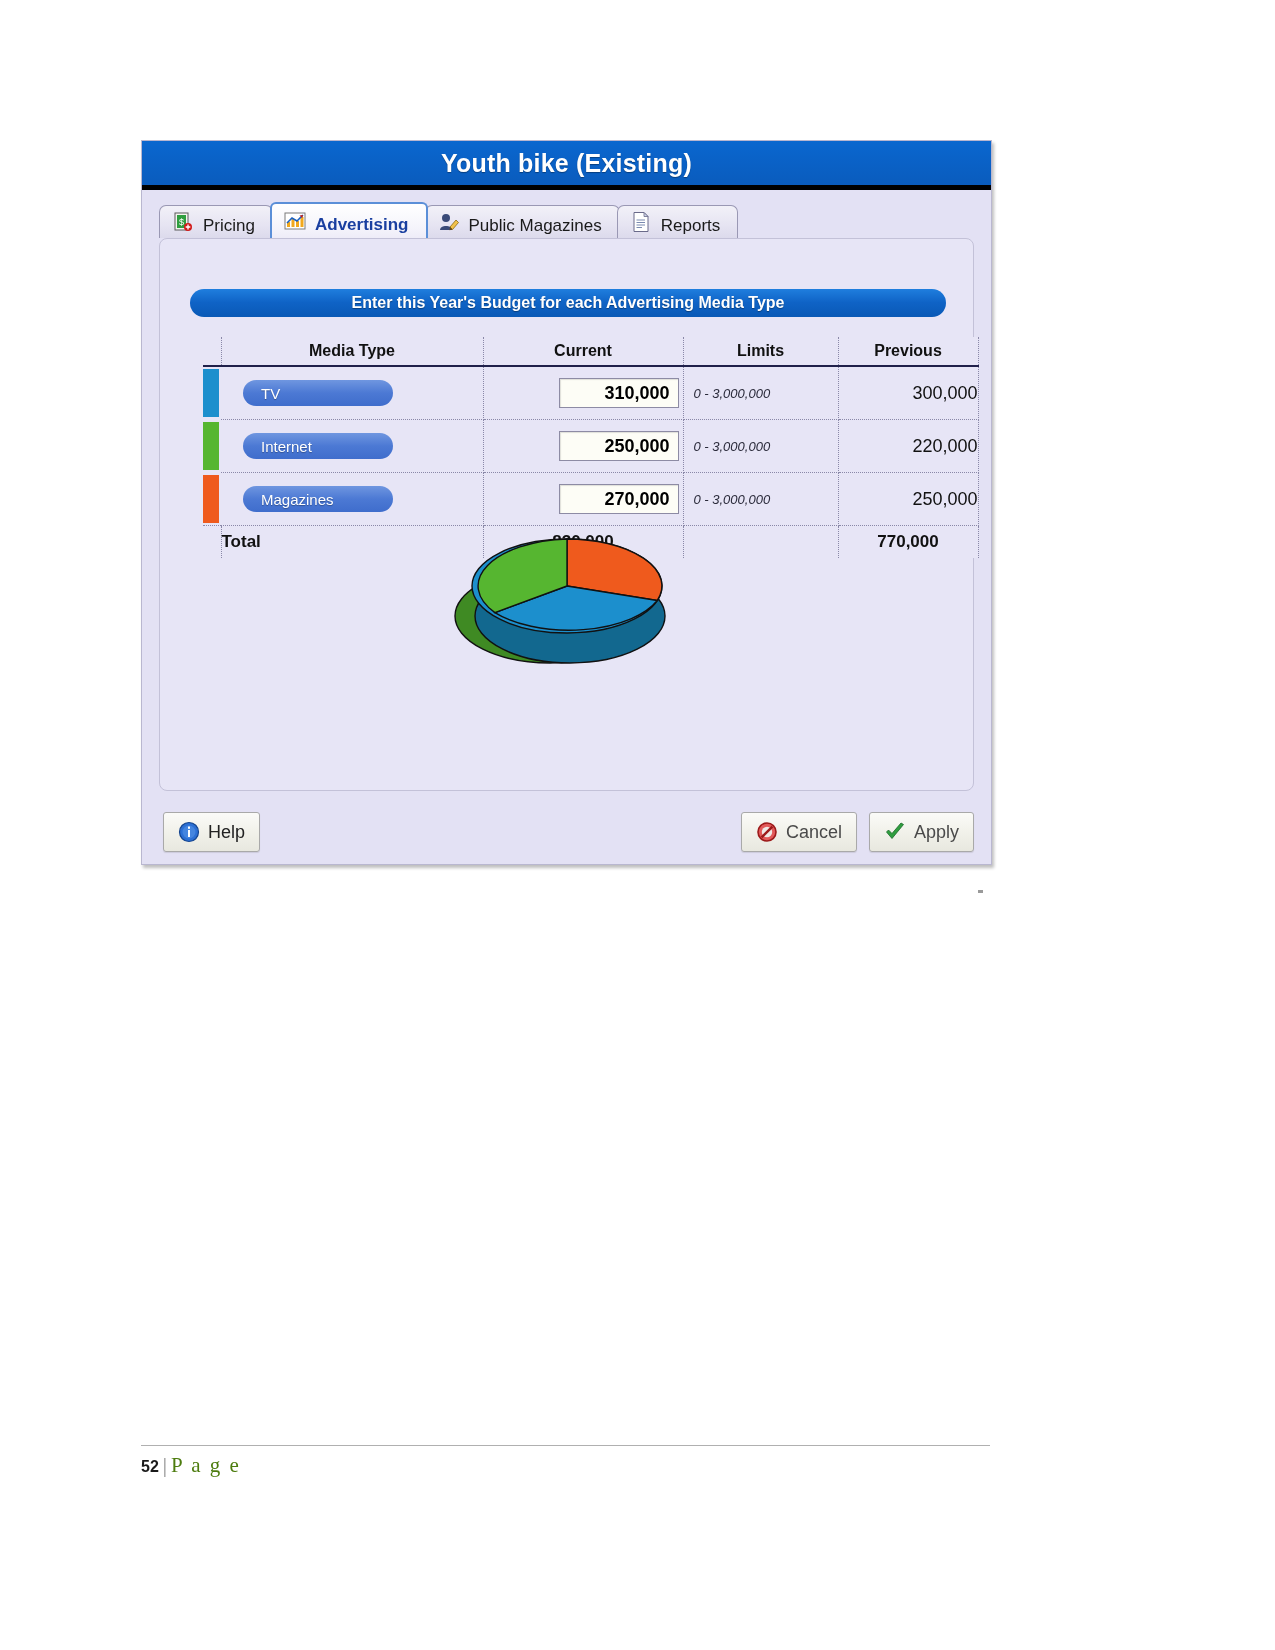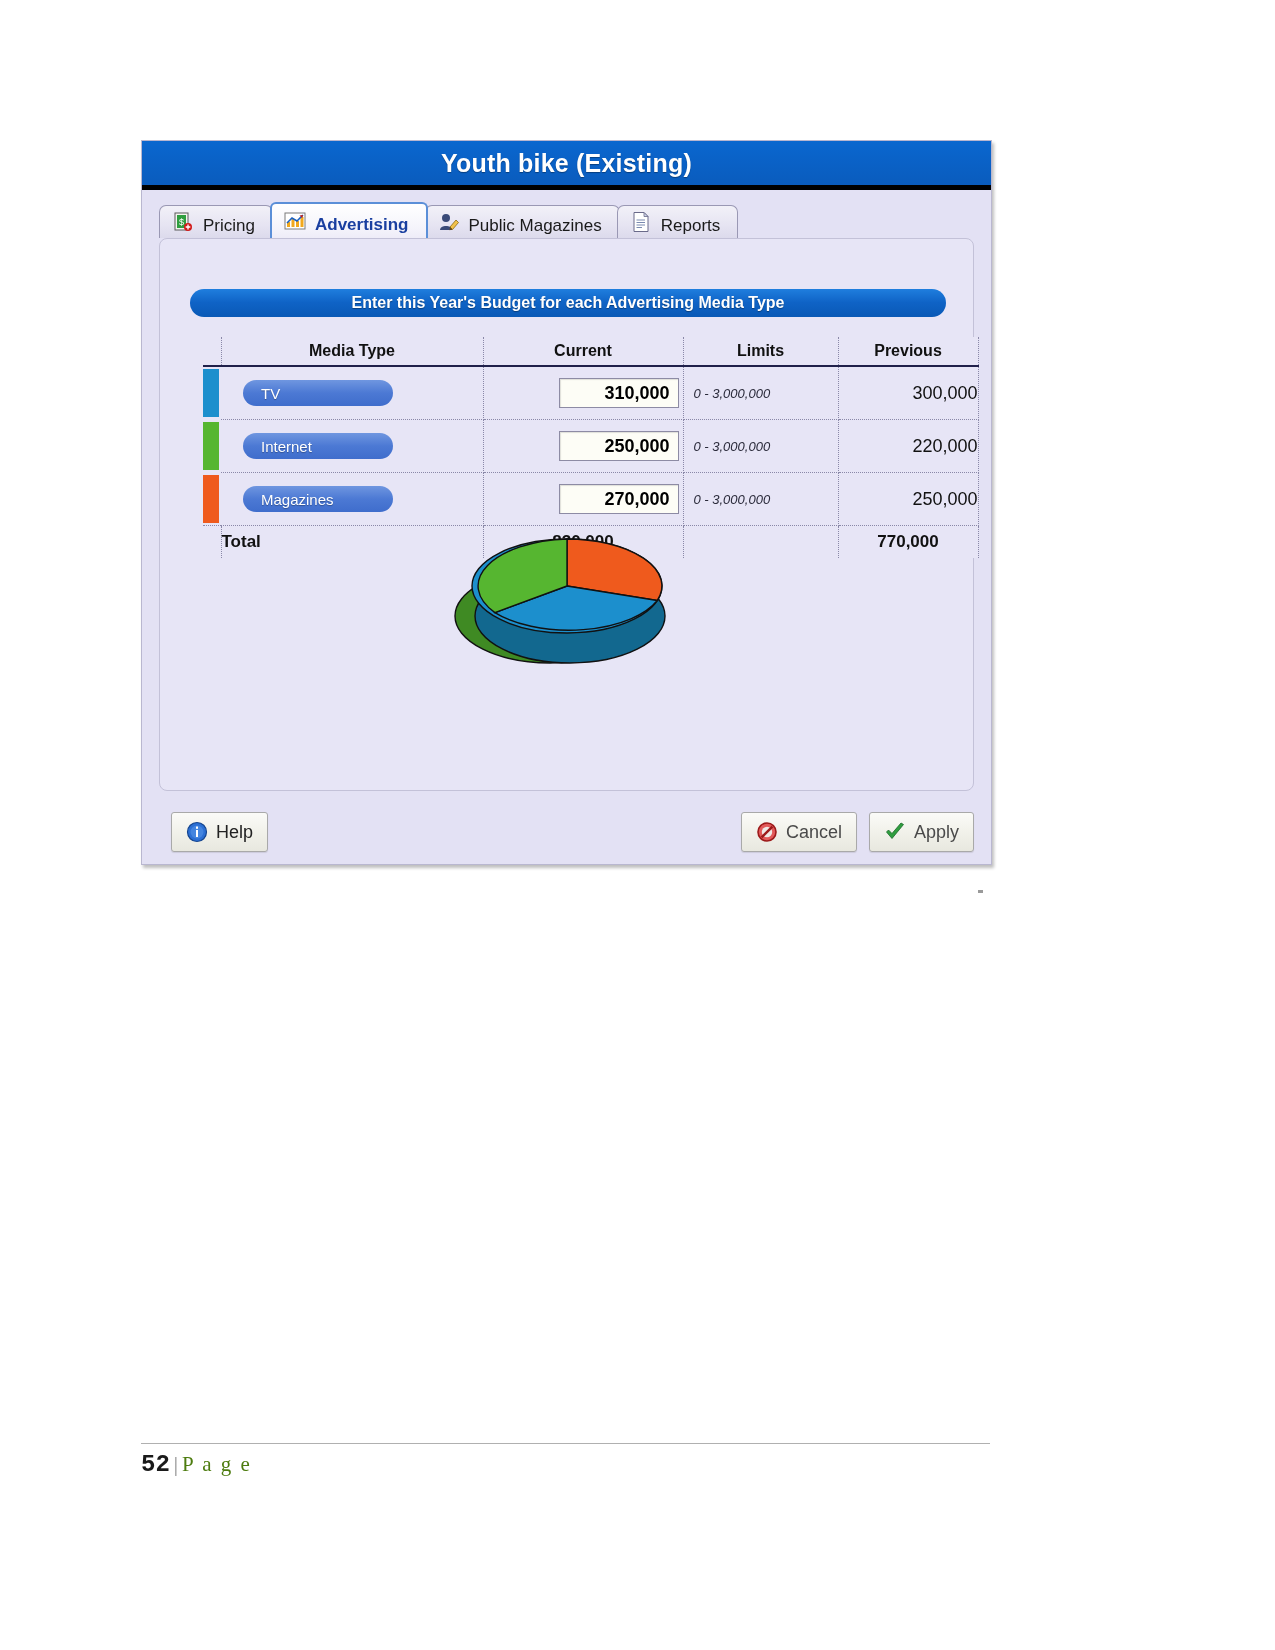--- a/index.html
+++ b/index.html
@@ -192,21 +192,21 @@
   
   .chart-area {
     position: absolute;
     left: 0; right: 0; top: 285px;
     display: flex; justify-content: center;
   }
 
   
   .buttonbar {
     position: absolute;
-    left: 12px; right: 0; bottom: 6px;
+    left: 4px; right: 0; bottom: 6px;
     height: 52px;
     padding: 0 17px;
     display: flex; align-items: center;
     box-sizing: border-box;
   }
   .btn {
     height: 40px;
     min-width: 95px;
     background: linear-gradient(to bottom, #fbfbf8 0%, #f1f1ea 50%, #e8e8df 100%);
     border: 1px solid #a9a9a9;
@@ -228,21 +228,21 @@
   .page-footer {
     position: absolute;
     left: 141px; right: 141px;
     bottom: 172px;
     border-top: 1px solid #b0b0b0;
     padding-top: 7px;
     font-family: "Liberation Serif", serif;
     font-size: 21px;
     color: #1a1a1a;
   }
-  .pf-num { font-family: Liberation Mono, monospace; font-weight: bold; font-size: 24px; }
+  .pf-num { font-family: Liberation Sans, sans-serif; font-weight: bold; font-size: 16px; }
   .pf-sep { color: #888888; padding: 0 4px; }
   .pf-word { letter-spacing: 2px; color: #4d7c0f; }
   .tiny-dot {
     position: absolute;
     left: 978px; top: 890px;
     width: 5px; height: 3px;
     background: #9a9a9a;
   }
 </style>
 </head>

